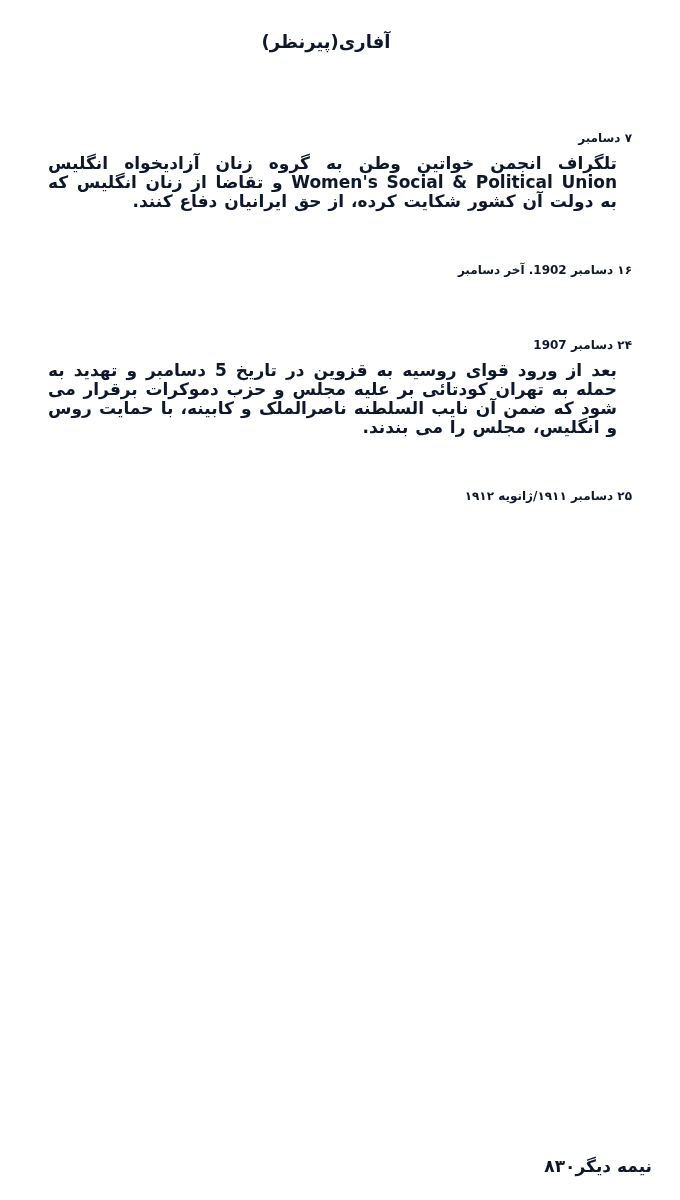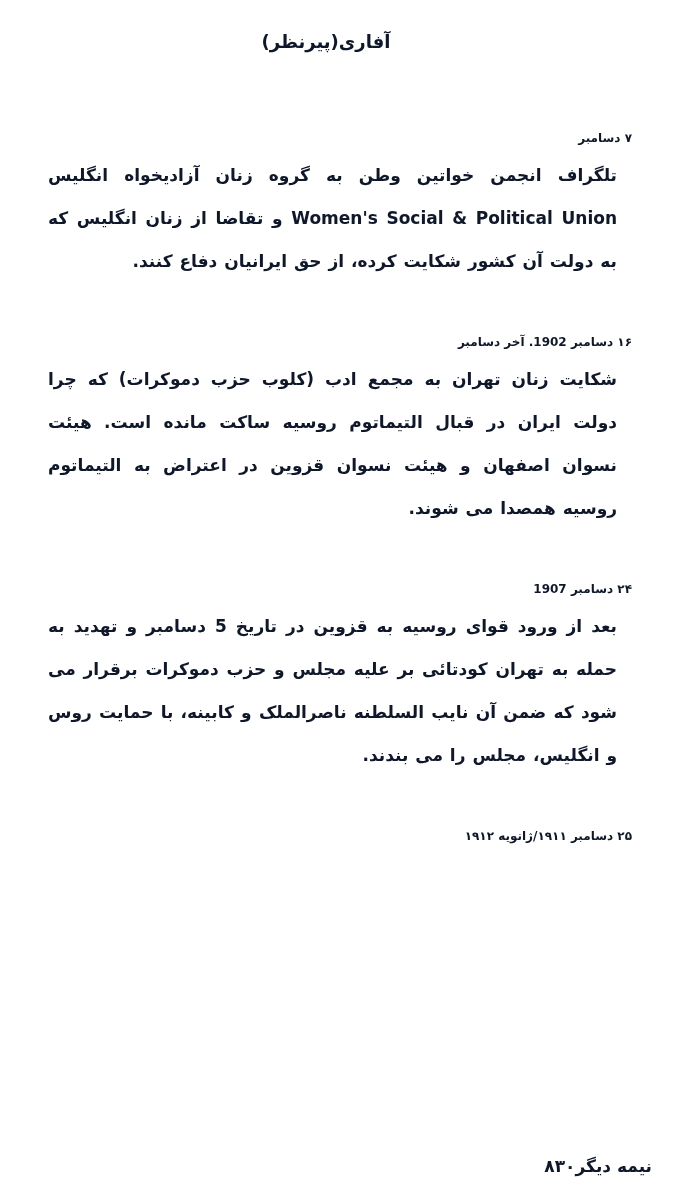--- a/index.html
+++ b/index.html
@@ -43,21 +43,21 @@
     font-weight: bold;
     line-height: 32px;
     text-align: right;
     direction: rtl;
     unicode-bidi: embed;
     white-space: nowrap;
   }
   .entry-body {
     font-size: 17px;
     font-weight: bold;
-    line-height: 43px;
+    line-height: 19px;
     text-align: justify;
     direction: rtl;
     unicode-bidi: embed;
     padding-right: 15px;
     word-spacing: 1px;
     margin-left: 28px;
   }
   .doc-footer {
     position: absolute;
     top: 1156px;
@@ -79,21 +79,20 @@
 
   <div class="content">
 
     <div class="entry">
       <div class="entry-date">۷ دسامبر</div>
       <div class="entry-body">تلگراف انجمن خواتین وطن به گروه زنان آزادیخواه انگلیس Women's Social &amp; Political Union و تقاضا از زنان انگلیس که به دولت آن کشور شکایت کرده، از حق ایرانیان دفاع کنند.</div>
     </div>
 
     <div class="entry">
       <div class="entry-date">۱۶ دسامبر 1902. آخر دسامبر</div>
-      <div class="entry-body">شکایت زنان تهران به مجمع ادب (کلوب حزب دموکرات) که چرا دولت ایران در قبال التیماتوم روسیه ساکت مانده است. هیئت نسوان اصفهان و هیئت نسوان قزوین در اعتراض به التیماتوم روسیه همصدا می شوند.</div>
     </div>
 
     <div class="entry">
       <div class="entry-date">۲۴ دسامبر 1907</div>
       <div class="entry-body">بعد از ورود قوای روسیه به قزوین در تاریخ 5 دسامبر و تهدید به حمله به تهران کودتائی بر علیه مجلس و حزب دموکرات برقرار می شود که ضمن آن نایب السلطنه ناصرالملک و کابینه، با حمایت روس و انگلیس، مجلس را می بندند.</div>
     </div>
 
     <div class="entry">
       <div class="entry-date">۲۵ دسامبر ۱۹۱۱/ژانویه ۱۹۱۲</div>
     </div>

